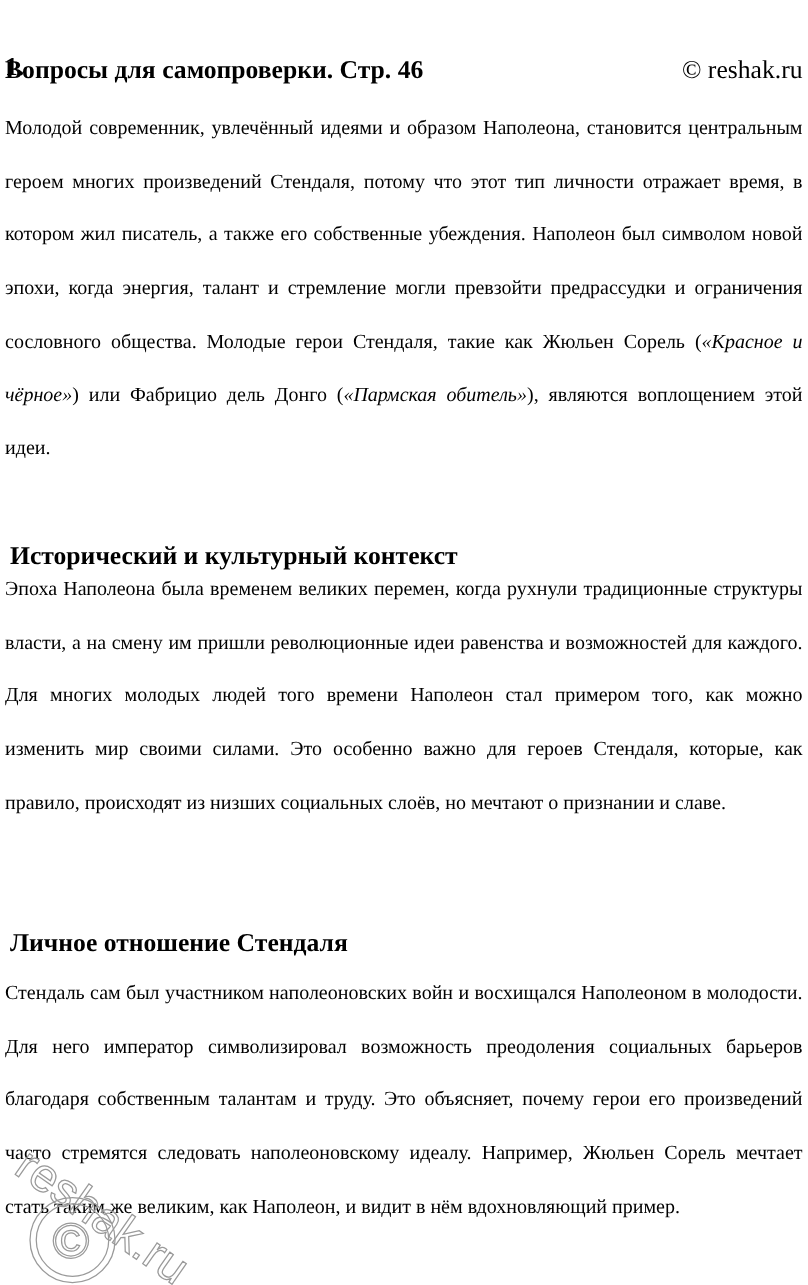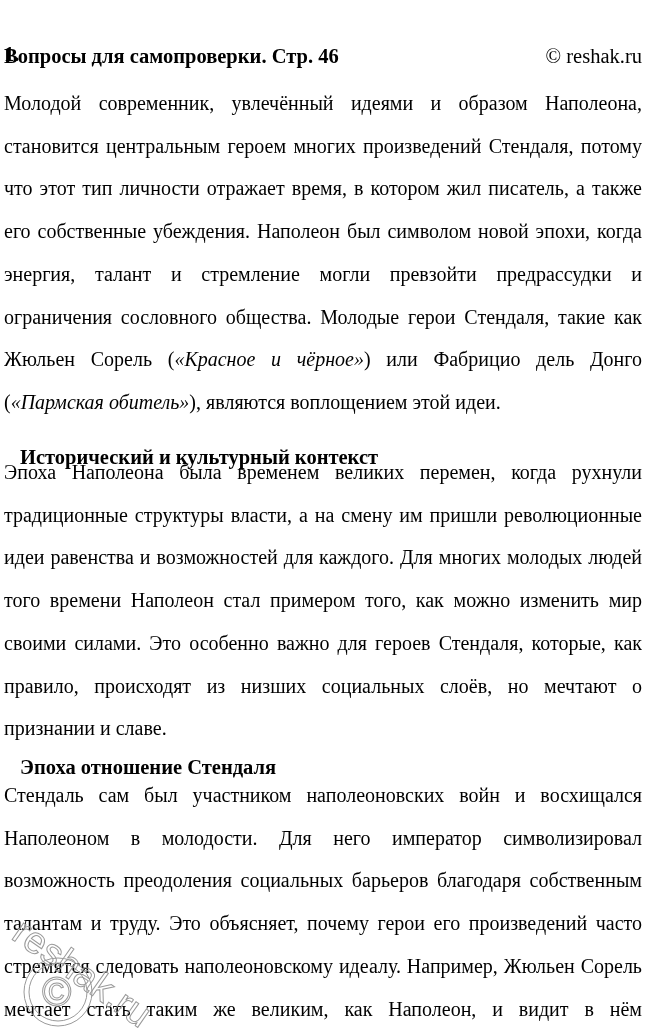--- a/index.html
+++ b/index.html
@@ -14,28 +14,28 @@
     font-size: 20.5px; line-height: 28px; margin-top: 44px;
   }
   .header .title { position: absolute; left: 0; top: -2px; font-weight: bold; }
   .header .copy { position: absolute; right: 0; top: -2px; font-weight: normal; }
   .qnum {
     position: absolute; left: 0; top: 40px;
     font-size: 20.5px; line-height: 28px; font-weight: bold;
   }
   .para {
     position: absolute; left: 0; width: 638px;
-    font-size: 20px; line-height: 42.7px;
+    font-size: 16px; line-height: 42.7px;
     text-align: justify; text-align-last: left;
     margin: 0;
   }
   .para em { font-style: italic; }
   .heading {
     position: absolute; left: 0;
-    font-size: 20.5px; line-height: 28px; font-weight: bold; margin: 16px;
+    font-size: 20.5px; line-height: 28px; font-weight: bold; margin: 4px;
   }
   #p1 { top: 82px; }
   #h2 { top: 427px; }
   #p2 { top: 451px; }
   #h3 { top: 737px; }
   #p3 { top: 774px; }
 
   .watermark {
     position: absolute; left: 0; top: 880px; width: 200px; height: 148px;
     pointer-events: none;
@@ -51,21 +51,21 @@
     <span class="copy">© reshak.ru</span>
   </div>
 
   <div class="qnum">1.</div>
 
   <p class="para" id="p1"><span>Молодой современник, увлечённый идеями и образом Наполеона, становится центральным героем многих произведений Стендаля, потому что этот тип личности отражает время, в котором жил писатель, а также его собственные убеждения. Наполеон был символом новой эпохи, когда энергия, талант и стремление могли превзойти предрассудки и ограничения сословного общества. Молодые герои Стендаля, такие как Жюльен Сорель (</span><em>«Красное и чёрное»</em><span>) или Фабрицио дель Донго (</span><em>«Пармская обитель»</em><span>), являются воплощением этой идеи.</span></p>
 
   <h2 class="heading" id="h2">Исторический и культурный контекст</h2>
   <p class="para" id="p2">Эпоха Наполеона была временем великих перемен, когда рухнули традиционные структуры власти, а на смену им пришли революционные идеи равенства и возможностей для каждого. Для многих молодых людей того времени Наполеон стал примером того, как можно изменить мир своими силами. Это особенно важно для героев Стендаля, которые, как правило, происходят из низших социальных слоёв, но мечтают о признании и славе.</p>
 
-  <h2 class="heading" id="h3">Эпоха отношение Стендаля</h2>
+  <h2 class="heading" id="h3">Личное отношение Стендаля</h2>
   <p class="para" id="p3">Стендаль сам был участником наполеоновских войн и восхищался Наполеоном в молодости. Для него император символизировал возможность преодоления социальных барьеров благодаря собственным талантам и труду. Это объясняет, почему герои его произведений часто стремятся следовать наполеоновскому идеалу. Например, Жюльен Сорель мечтает стать таким же великим, как Наполеон, и видит в нём вдохновляющий пример.</p>
 
 </div>
 
 <svg class="watermark" viewBox="0 0 200 148" xmlns="http://www.w3.org/2000/svg">
   <g fill="none" stroke="#9a9a9a" stroke-width="1">
     <circle cx="58" cy="112" r="34"></circle>
     <circle cx="58" cy="112" r="29"></circle>
   </g>
   <text x="10" y="58" font-family="Liberation Sans, sans-serif" font-size="38" fill="none" stroke="#9a9a9a" stroke-width="1" transform="rotate(35 10 58)">reshak.ru</text>

